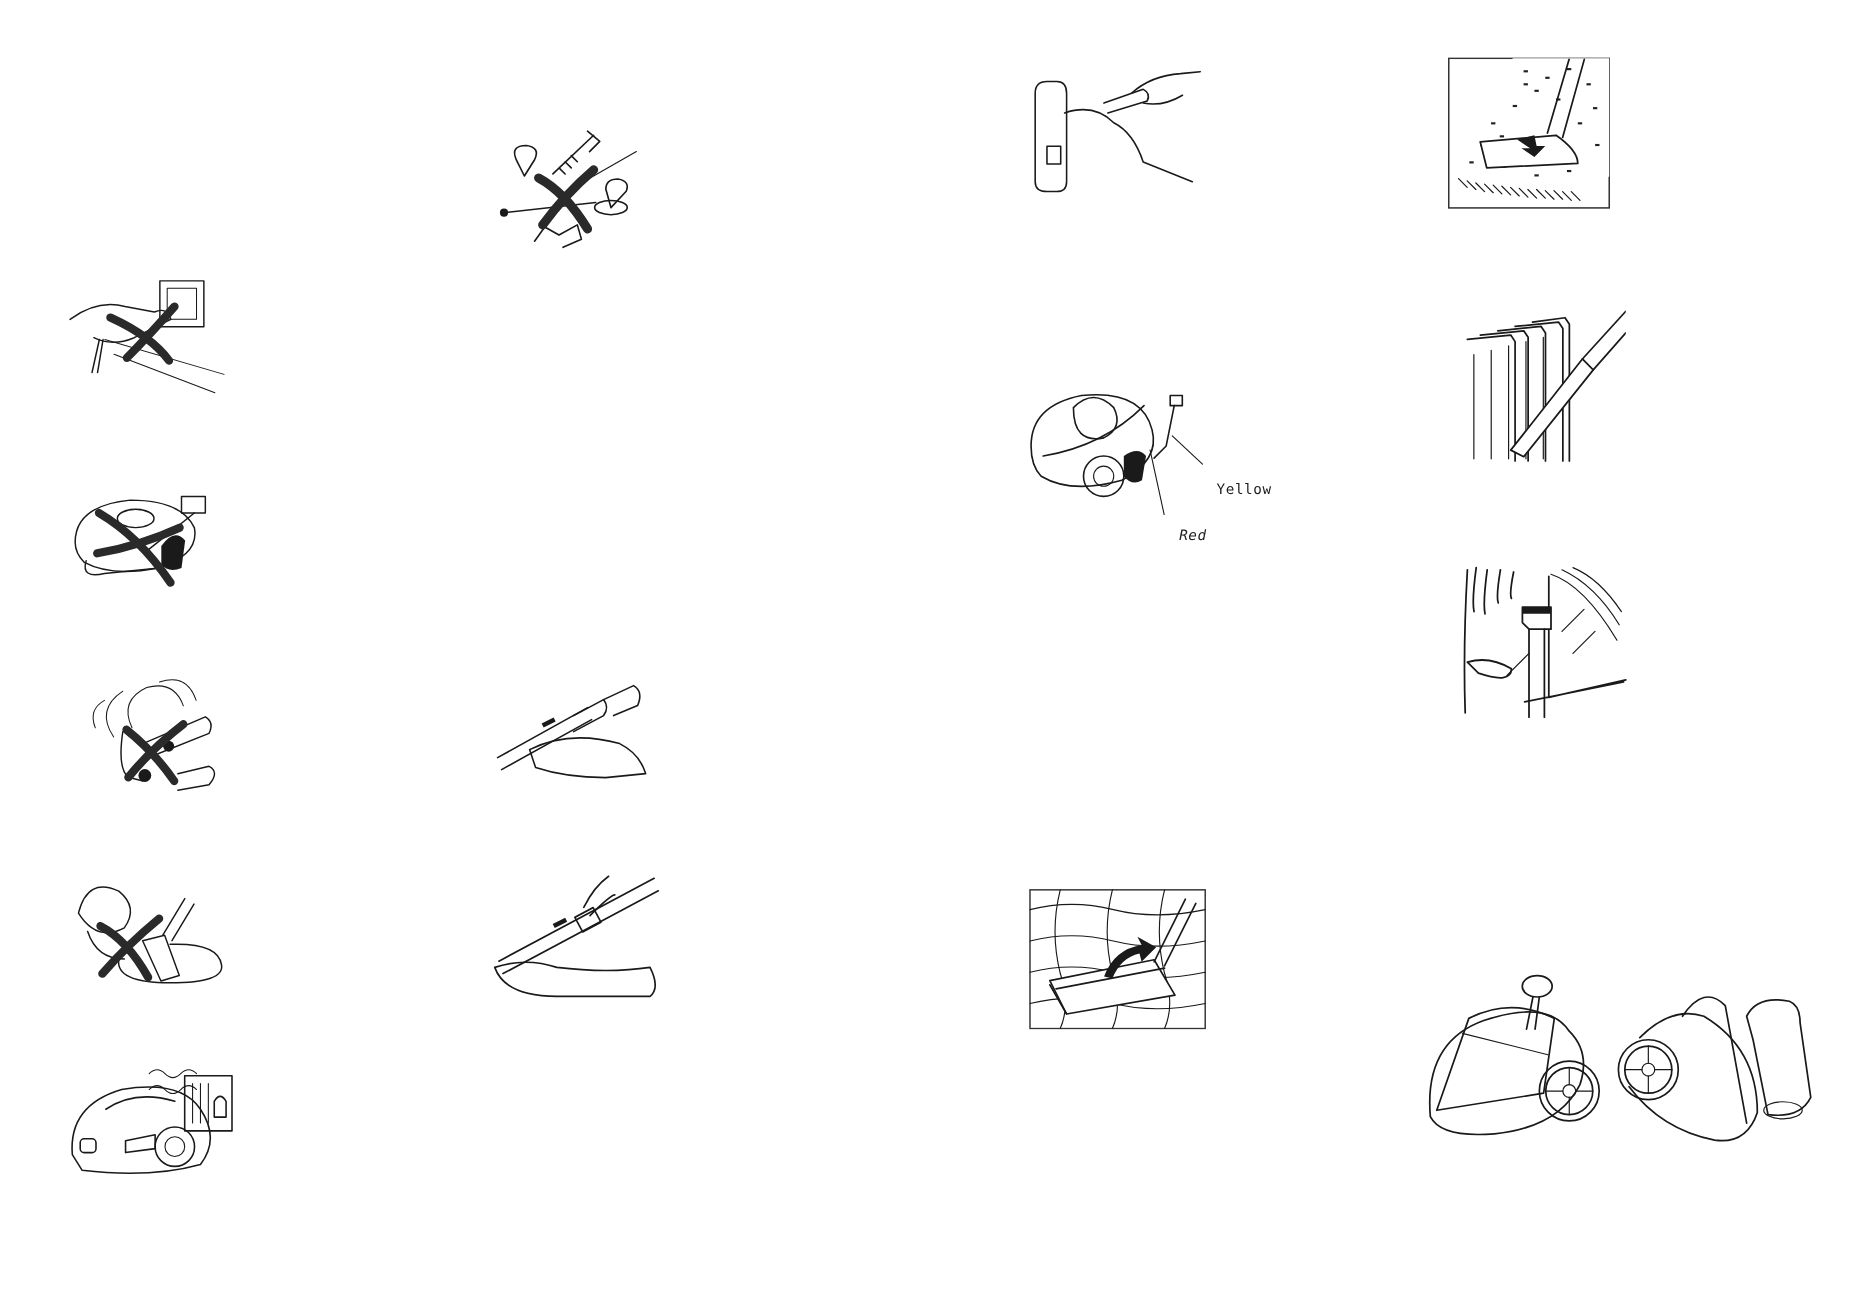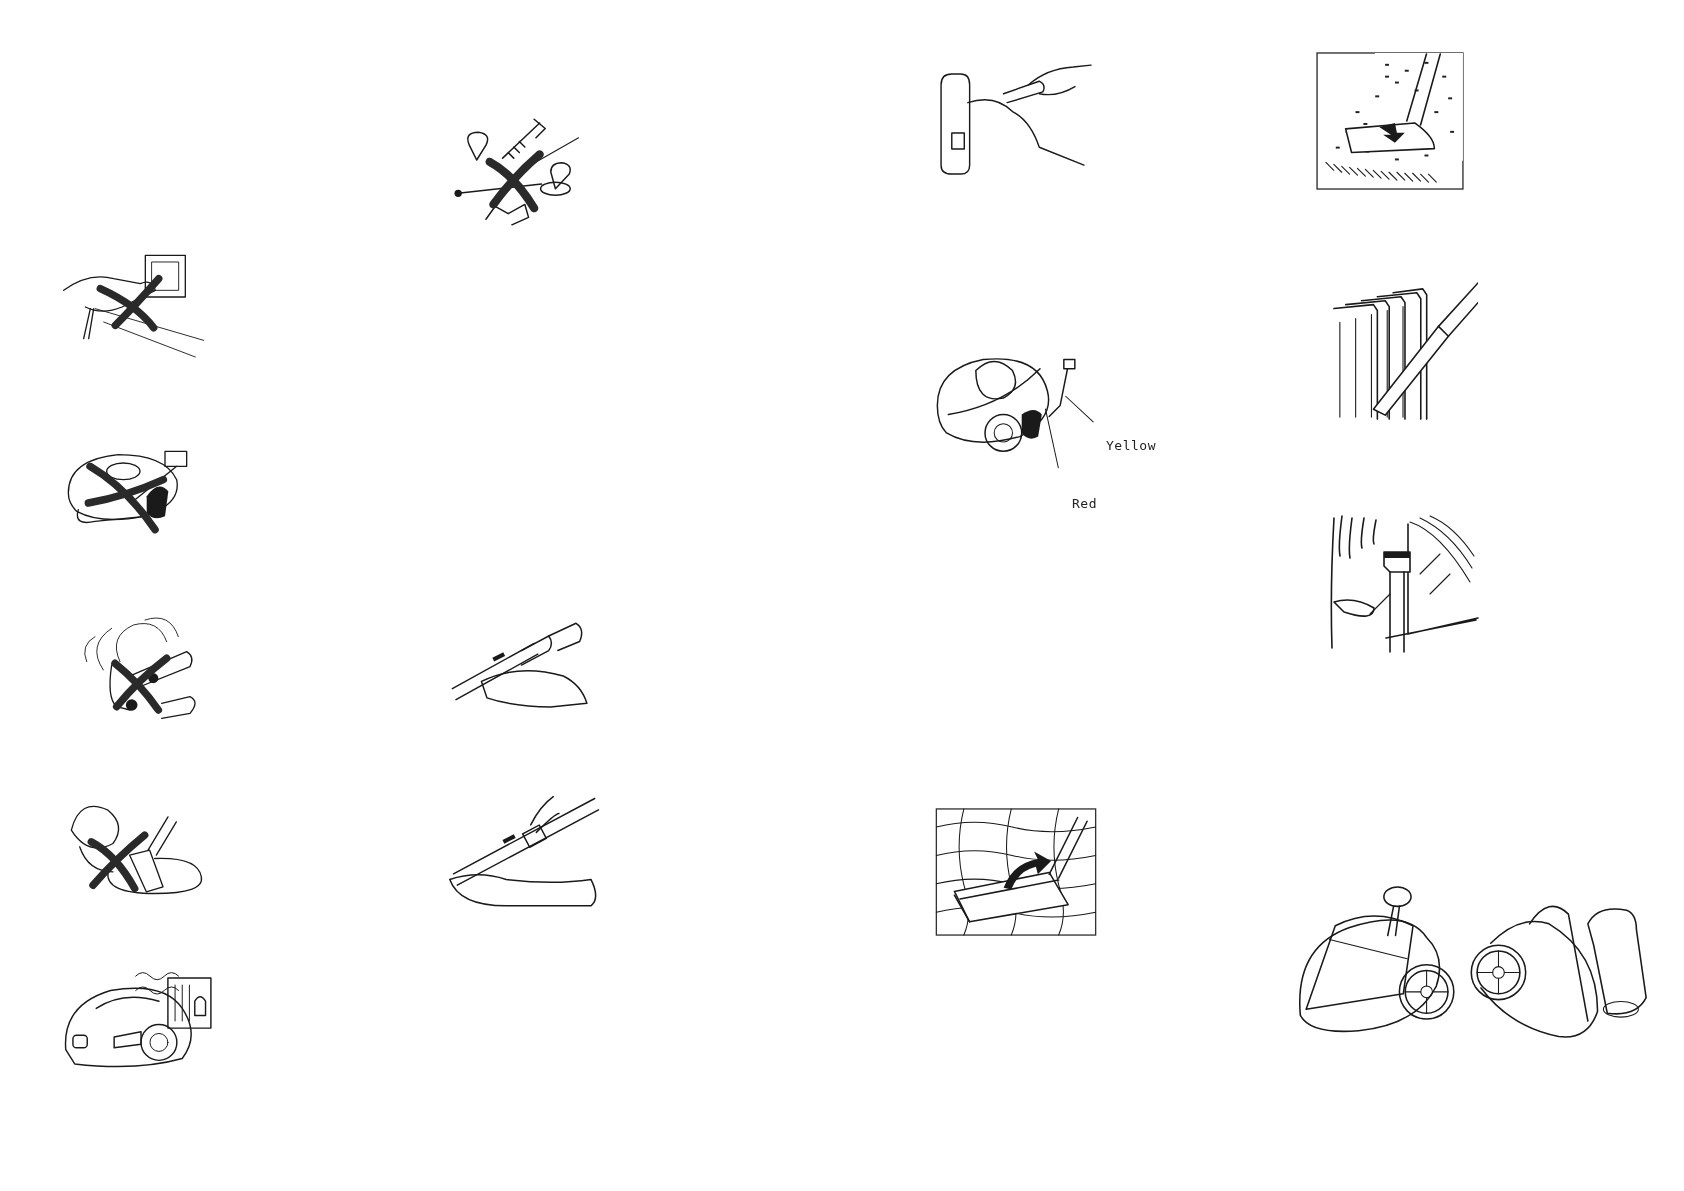--- a/index.html
+++ b/index.html
@@ -135,21 +135,21 @@
     <circle class="ink" cx="80" cy="90" r="20"></circle>
       <circle class="ink-thin" cx="80" cy="90" r="10"></circle>
     <path class="solid" d="M100 70 q14-10 22 0 l-4 24 q-10 6-18-4 z"></path>
     <rect class="ink" x="146" y="10" width="12" height="10"></rect>
     <path class="ink" d="M150 20 l-8 40 l-12 12"></path>
     <path class="ink-thin" d="M148 50 L178 78"></path>
     <path class="ink-thin" d="M126 64 L140 128"></path>
   </svg>
 </div>
 <div class="label" style="left:1090px;top:438px;margin-left:16px;">Yellow</div>
-<div class="label" style="left:1072px;top:496px;">Red</div>
+<div class="label" style="left:1072px;top:480px;font-style:italic;">Red</div>
 
 <div class="fig" style="left:935px;top:808px;width:162px;height:128px;">
   <svg viewBox="0 0 170 135">
     <rect class="frame" x="1" y="1" width="168" height="133"></rect>
     <path class="ink-thin" d="M1 20 q40-10 80 0 q40 10 88 0 M1 50 q40-10 80 0 q40 10 88 0 M1 80 q40-10 80 0 q40 10 88 0 M1 110 q40-10 80 0 q40 10 88 0"></path>
     <path class="ink-thin" d="M30 1 q-10 40 0 80 q10 30 0 53 M80 1 q-10 40 0 80 q10 30 0 53 M130 1 q-10 40 0 80 q10 30 0 53"></path>
     <path class="ink" d="M20 88 l100 -20 l20 34 l-104 18 z" style="fill:#fff"></path>
     <path class="ink" d="M20 92 l16 28 M26 96 l104 -20"></path>
     <path class="ink" d="M120 70 l30-60 m-20 64 l30-60" style="fill:#fff"></path>
     <path class="solid" d="M72 84 q10-26 36-30 l-4-8 l18 10 l-14 14 l-2-8 q-18 4-26 24 z"></path>

